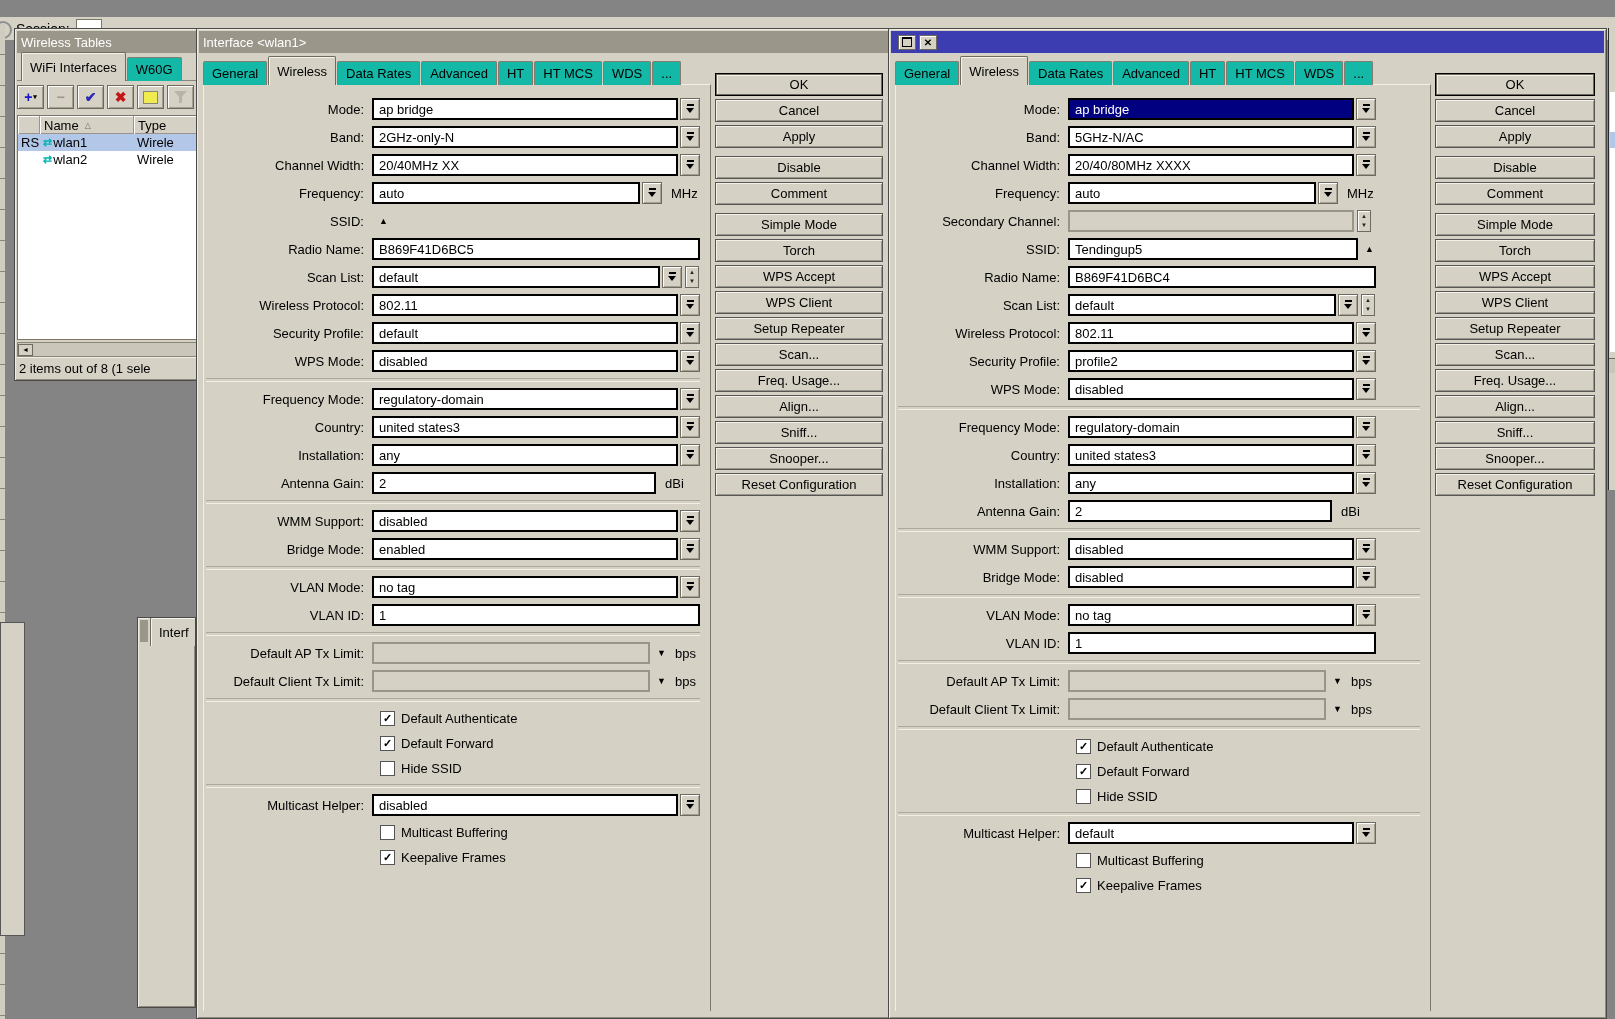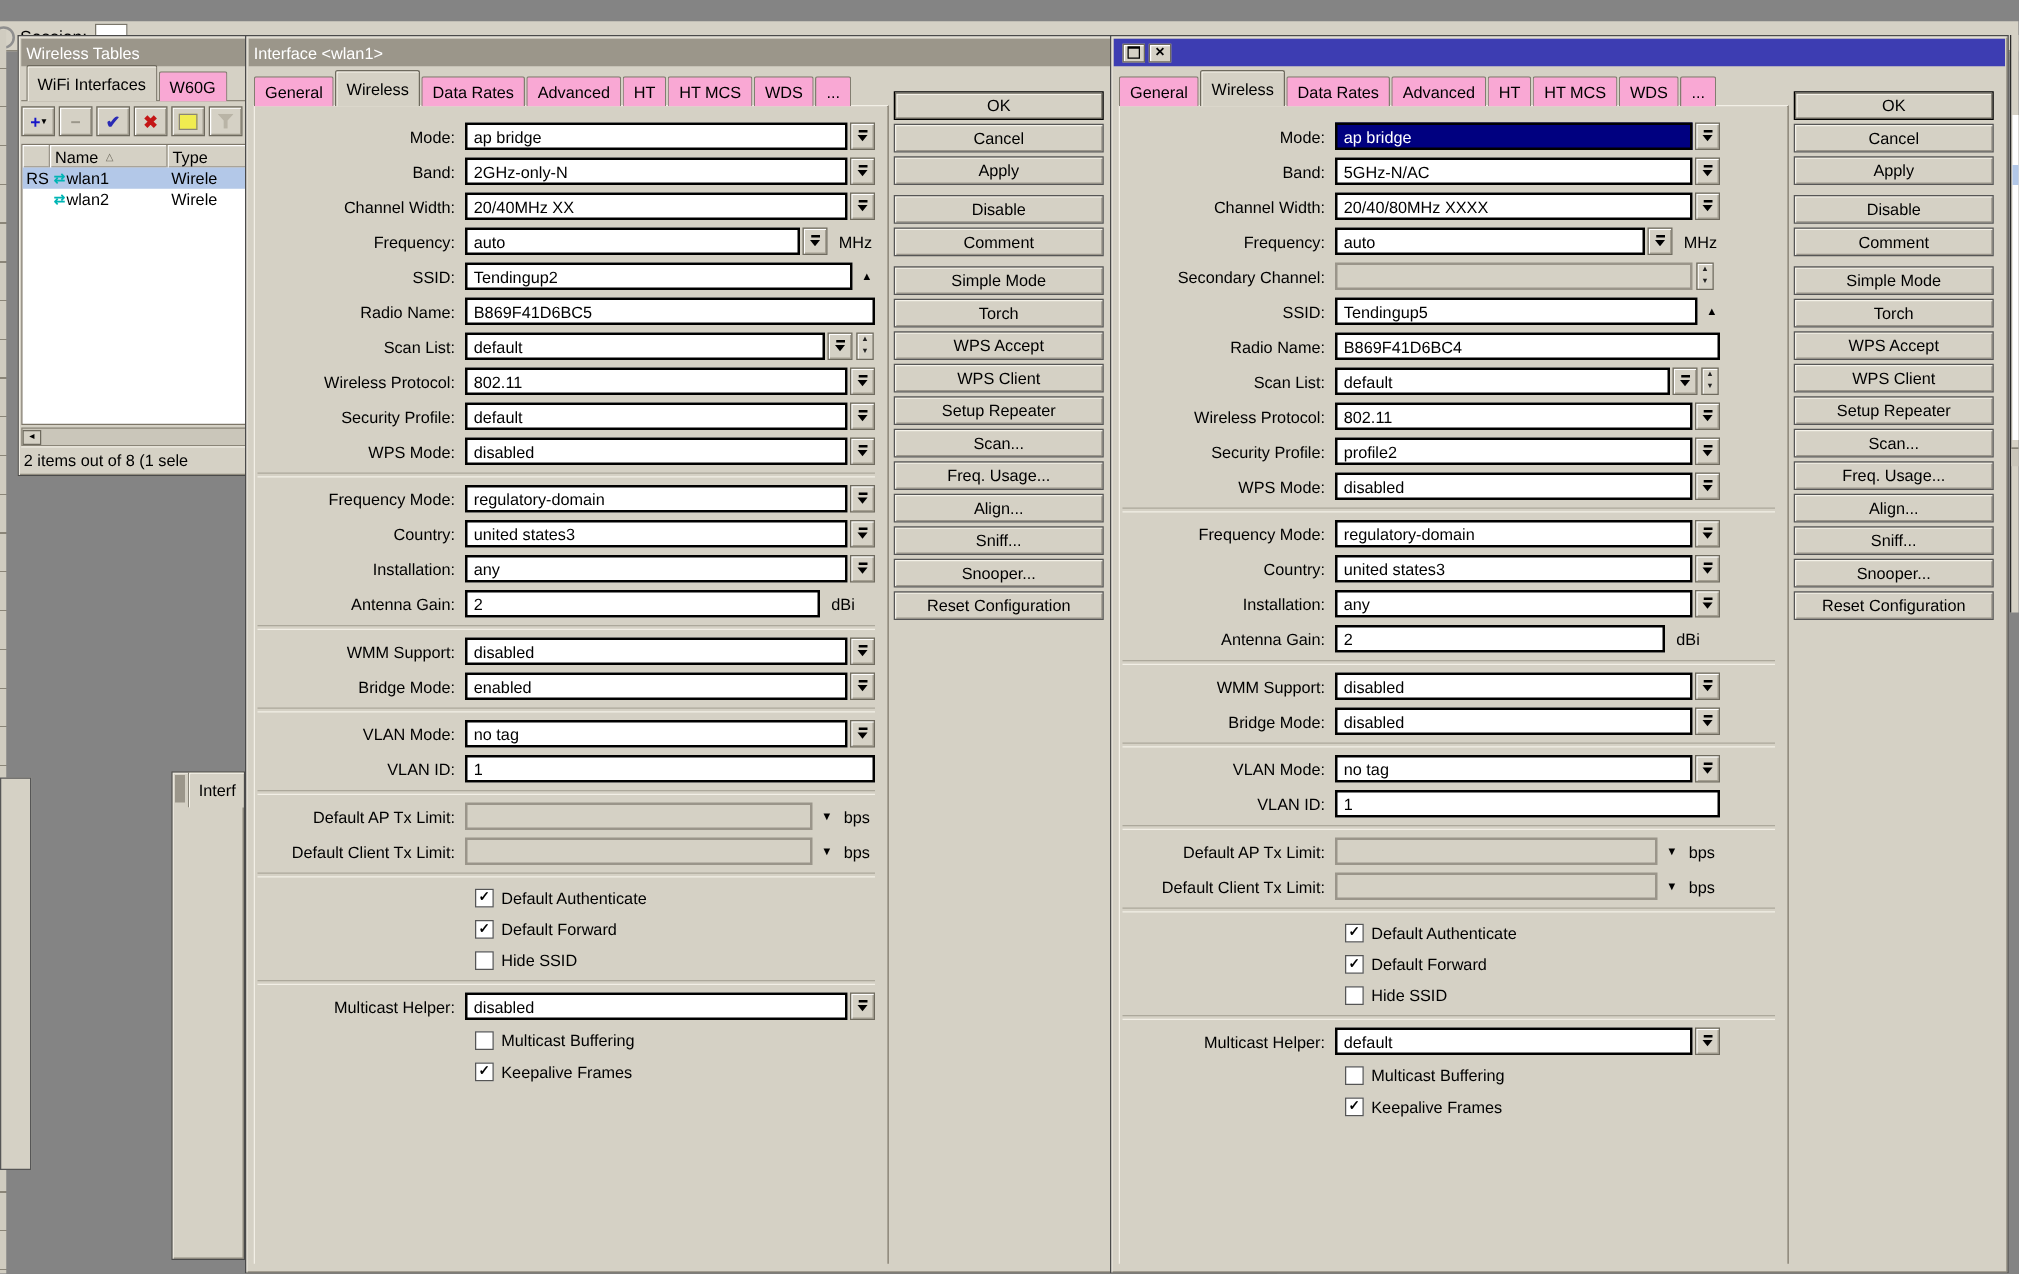--- a/index.html
+++ b/index.html
@@ -24,21 +24,21 @@
   .titlebar .t{flex:1;overflow:hidden}
   .tb-active{background:#3d3db2}
   .tb-inactive{background:#9b968a}
   .winbtn{flex:0 0 18px;width:18px;height:15px;margin-left:3px;background:#d5d1c5;border:1px solid #6e6a5e;
           box-shadow:inset 1px 1px 0 #fff;display:flex;align-items:center;justify-content:center;font-size:9px;color:#000;box-sizing:border-box}
   .winbtn .sq{width:8px;height:7px;border:1px solid #000;border-top-width:2px}
   .winbtn.close{font-weight:bold;font-size:10px}
 
   
   .tabs{display:flex;align-items:flex-end;height:30px;padding-left:4px;position:relative;z-index:2;margin-bottom:-1px}
-  .tab{height:24px;padding:0 8px;display:flex;align-items:center;background:#f9a8d4;
+  .tab{height:24px;padding:0 8px;display:flex;align-items:center;background:#14b8a6;
        border:1px solid #827d70;border-bottom:none;border-radius:2px 2px 0 0;margin-right:1px;white-space:nowrap;box-sizing:border-box}
   .tab.active{height:29px;z-index:3;box-shadow:inset 1px 1px 0 #f6f3ea;border-color:#6e6a5e;background:#d5d1c5}
 
   
   #wt{left:14px;top:28px;width:208px;height:353px;display:flex;flex-direction:column}
   #wt .tabs{flex:0 0 28px;height:28px}
   .wt-inner{flex:1;display:flex;flex-direction:column;border-top:1px solid #8a8578;padding-top:4px;min-height:0}
   .toolbar{display:flex;gap:3px;height:26px;margin-bottom:4px;flex:0 0 auto}
   .tbtn{width:27px;height:24px;background:#d5d1c5;border:1px solid #6e6a5e;
         box-shadow:inset 1px 1px 0 #fff,inset -1px -1px 0 #a39e90;display:flex;align-items:center;justify-content:center;font-weight:bold;box-sizing:border-box}
@@ -271,21 +271,20 @@
         <div class="frow">
           <span class="lbl">Frequency:</span>
           <span class="f freq">auto</span>
           <span class="dd">
             <span class="ddg"></span>
           </span>
           <span class="unit">MHz</span>
         </div>
         <div class="frow">
           <span class="lbl">SSID:</span>
-          <span class="f ssid">Tendingup2</span>
           <span class="uparr">▲</span>
         </div>
         <div class="frow">
           <span class="lbl">Radio Name:</span>
           <span class="f text">B869F41D6BC5</span>
         </div>
         <div class="frow">
           <span class="lbl">Scan List:</span>
           <span class="f scan">default</span>
           <span class="dd">

